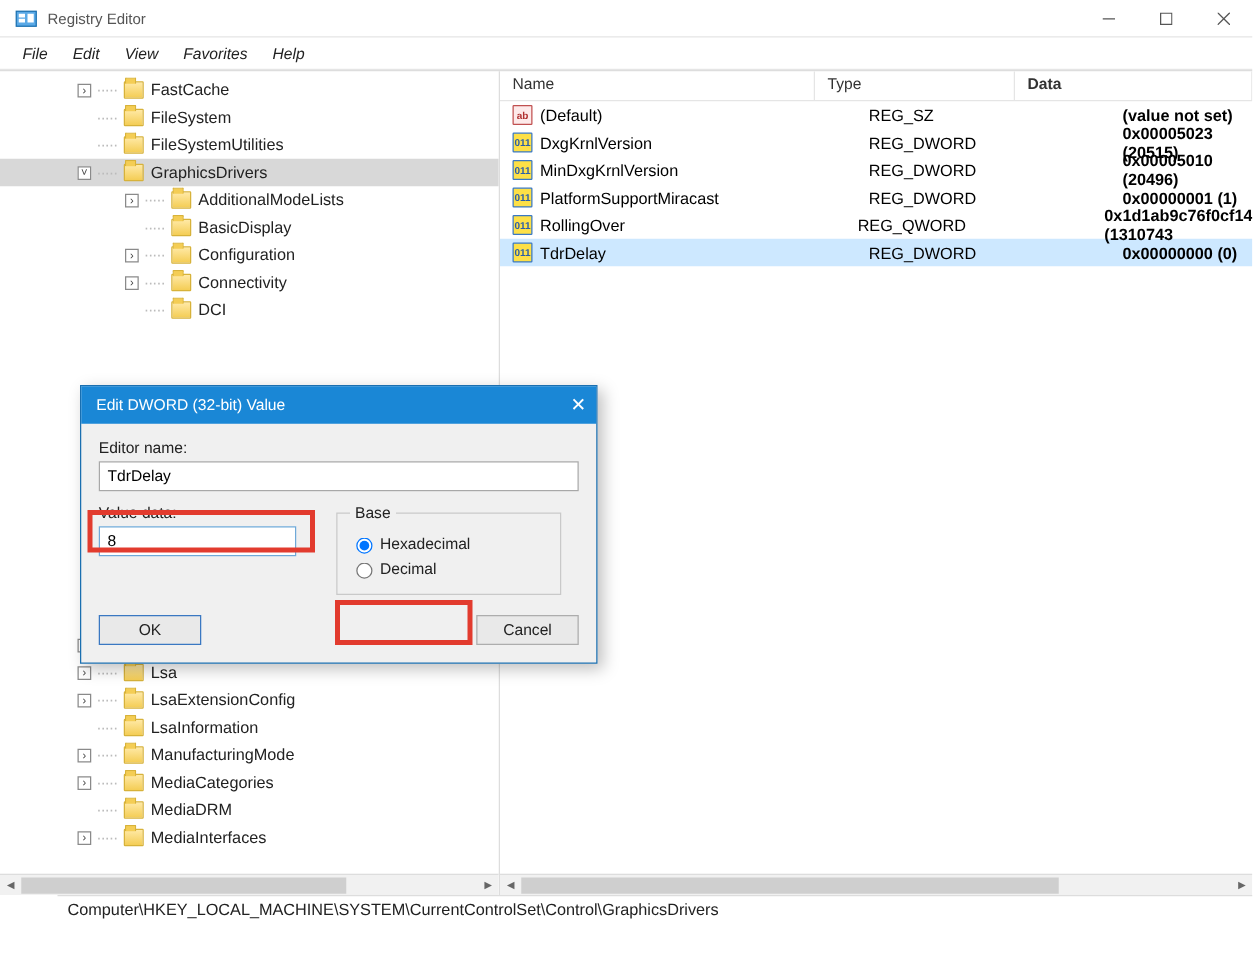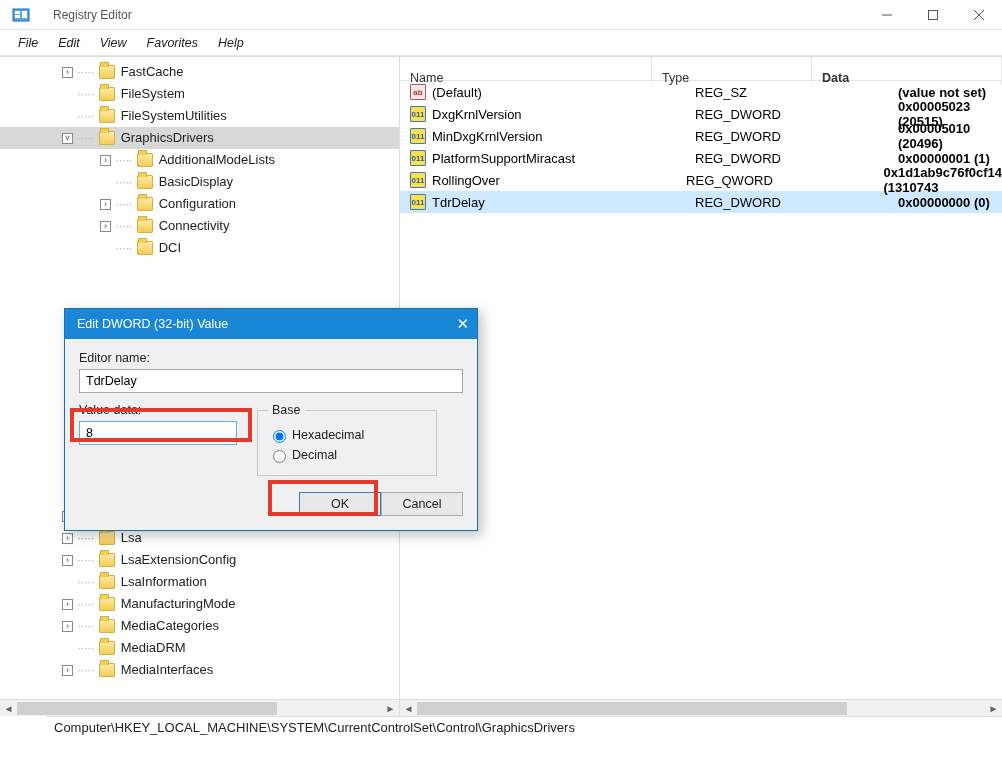--- a/index.html
+++ b/index.html
@@ -1,19 +1,19 @@
 <!DOCTYPE html>
 <html><head>
 <meta charset="utf-8">
 <style>
   * { box-sizing: border-box; font-family: "Segoe UI", Tahoma, sans-serif; }
   body { margin: 0; background: #fff; width: 1002px; height: 765px; position: relative; overflow: hidden; }
 
   
-  .titlebar { height: 30px; display: flex; align-items: center; border-bottom: 1px solid #e5e5e5; gap: 15px; }
+  .titlebar { height: 30px; display: flex; align-items: center; border-bottom: 1px solid #e5e5e5; }
   .titlebar .app-icon { width: 18px; height: 18px; margin: 0 8px 0 12px; display:inline-block; }
   .titlebar .title { font-size: 12px; color: #555; flex: 1; }
   .win-ctrls { display:flex; }
   .win-ctrls .btn { width:46px; height:30px; display:flex; align-items:center; justify-content:center; color:#555; font-size:11px; }
   .win-ctrls .btn svg { pointer-events:none; }
 
   
   .menubar { height: 26px; display:flex; align-items:center; padding: 0 8px; font-size:12.5px; color:#222; border-bottom:1px solid #e5e5e5; }
   .menubar span { padding: 3px 10px; font-style: italic; }
 
@@ -29,21 +29,21 @@
   .node .toggle.blank { border:none; }
   .folder-icon { width:16px; height:14px; background:linear-gradient(#ffe9a6,#f4cd55); border:1px solid #d7b23a; border-radius:1px; margin:0 6px 0 3px; position:relative; }
   .folder-icon::before { content:""; position:absolute; top:-4px; left:0; width:7px; height:4px; background:#f4cd55; border:1px solid #d7b23a; border-bottom:none; border-radius:1px 1px 0 0; }
   .node.sel { background:#d8d8d8; }
   .dot-line { color:#bbb; letter-spacing:-1px; margin-right:2px; }
   .lv1 { padding-left: 62px; }
   .lv2 { padding-left: 100px; }
 
   
   .list-header { display:flex; height:24px; border-bottom:1px solid #e5e5e5; font-size:12.5px; color:#333; }
-  .list-header div { padding: 14px 10px; border-right:1px solid #e5e5e5; }
+  .list-header div { padding: 3px 10px; border-right:1px solid #e5e5e5; }
   .col-name { width: 252px; }
   .col-type { width: 160px; }
   .col-data { flex:1;font-weight:bold; }
   .row { display:flex; height:22px; align-items:center; font-size:13px;gap:43px; }
   .row.sel { background:#cde8ff; }
   .row .col-name { display:flex; align-items:center; }
   .val-icon { width:16px; height:16px; margin:0 6px 0 10px; border:1px solid #3a78c2; background:#fde047; font-size:8px; color:#2a5ea8; display:flex; align-items:center; justify-content:center; font-weight:bold; border-radius:1px; }
   .val-icon.str { color:#b03030; border-color:#c05050; background:#fdeaea; }
 
   
@@ -53,28 +53,28 @@
 
   
   .statusbar { height:24px; border-top:1px solid #ddd; font-size:13px; padding:3px 8px; color:#222;margin-left:46px; }
 
   
   .dialog { position:absolute; left:64px; top:308px; width:414px; background:#f0f0f0; border:1px solid #1a6fb0; box-shadow:4px 4px 12px rgba(0,0,0,.25); }
   .dialog .dtitle { background:#1a87d6; color:#fff; height:30px; display:flex; align-items:center; justify-content:space-between; padding:0 8px 0 12px; font-size:12.5px; }
   .dialog .dbody { padding:12px 14px 14px 14px; font-size:12.5px; color:#222; }
   .dialog label { display:block; margin-bottom:4px; }
   .dialog .txt { width:100%; height:24px; border:1px solid #a8a8a8; background:#fff; padding:2px 6px; font-size:12.5px; margin-bottom:10px; }
-  .dialog .row2 { display:flex; gap:20px; }
+  .dialog .row2 { display:flex; gap:32px; }
   .dialog .col { }
   .dialog .small-input { width:158px; height:24px; border:1px solid #6fa9d8; background:#fff; padding:2px 6px; font-size:12.5px; }
   .dialog fieldset { border:1px solid #c9c9c9; padding:6px 10px 8px 10px; margin:0; width:180px; }
   .dialog fieldset legend { font-size:12.5px; padding:0 4px; }
   .dialog .radio { display:flex; align-items:center; margin:4px 0; }
   .dialog .radio input { margin-right:6px; }
-  .dialog .btns { display:flex; justify-content:flex-end; gap:0; margin-top:16px; }
+  .dialog .btns { display:flex; justify-content:space-between; gap:10px; margin-top:16px; }
   .dialog .btn { min-width:82px; height:24px; border:1px solid #adadad; background:#e9e9e9; font-size:12.5px; text-align:center; line-height:22px; }
   .dialog .btn.default { border:1px solid #3a78c2; }
 
   
   .hl { position:absolute; border:4px solid #e23b2e; pointer-events:none; }
 
 </style>
 </head>
 <body>
 

